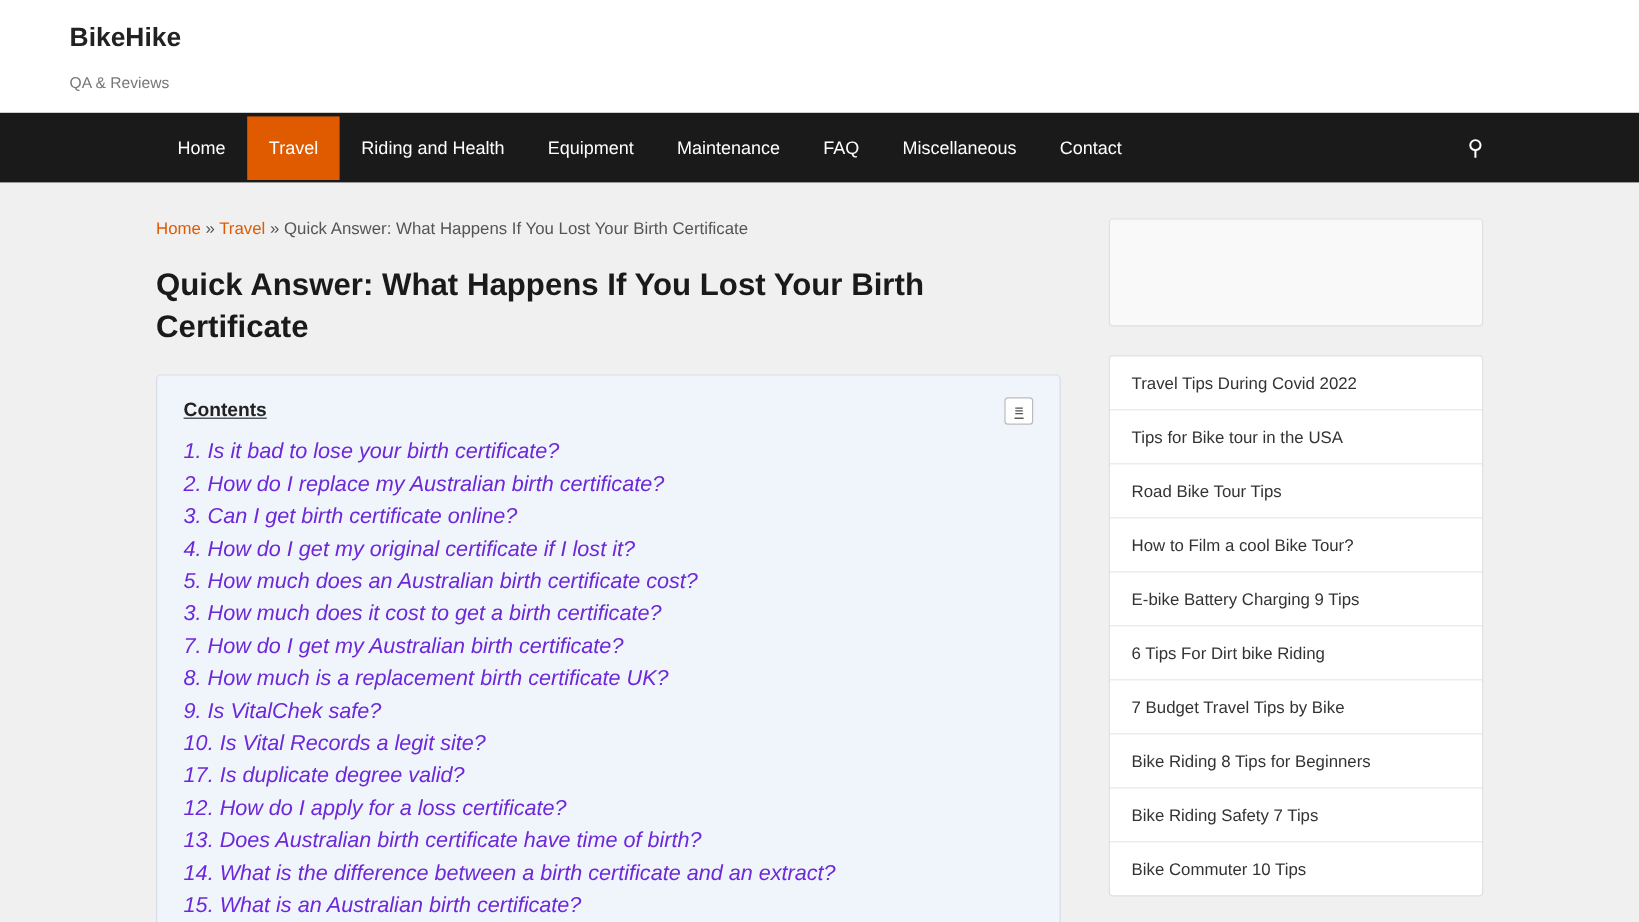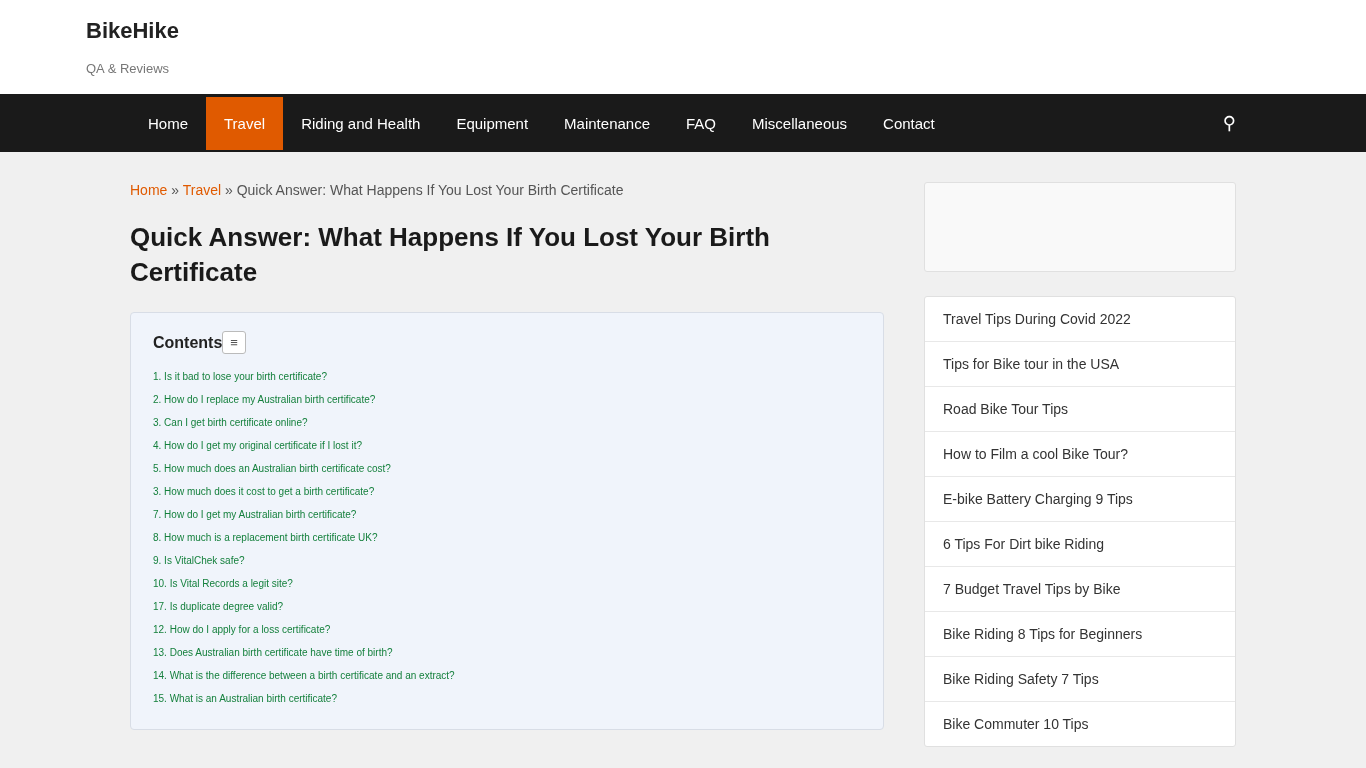--- a/index.html
+++ b/index.html
@@ -1,19 +1,19 @@
 <!DOCTYPE html>
 <html><head>
   <meta charset="utf-8">
   <style>
     * { margin: 0; padding: 0; box-sizing: border-box; }
     body { font-family: -apple-system, BlinkMacSystemFont, 'Segoe UI', Arial, sans-serif; background: #f0f0f0; color: #333; font-size: 15px; }
 
     
-    #site-header { background: #fff; padding: 18px 86px; }
+    #site-header { background: #fff; padding: 18px 58px; }
 
     
     nav { background: #1a1a1a; display: flex; align-items: center; padding: 0 130px; }
     nav a { color: #fff; text-decoration: none; padding: 18px 18px; display: inline-block; font-size: 15px; }
     nav a.active { background: #e05a00; color: #fff; }
     .nav-search { margin-left: auto; color: #fff; cursor: pointer; font-size: 18px; padding: 18px 0; }
 
     
     .page-wrap { display: flex; max-width: 1366px; margin: 0 auto; padding: 30px 130px; gap: 40px; }
     main { flex: 1; min-width: 0; }
@@ -22,26 +22,26 @@
     
     .breadcrumb { font-size: 14px; color: #555; margin-bottom: 22px; }
     .breadcrumb a { color: #e05a00; text-decoration: none; }
     .breadcrumb span { color: #555; }
 
     
     .page-title { font-size: 26px; font-weight: 700; color: #1a1a1a; line-height: 1.35; margin-bottom: 22px; }
 
     
     .contents-box { border: 1px solid #d8dde6; border-radius: 4px; background: #f0f4fb; padding: 18px 22px; }
-    .contents-header { display: flex; align-items: center; margin-bottom: 12px; }
+    .contents-header { display: flex; justify-content: space-between; align-items: center; margin-bottom: 12px; text-decoration: underline; }
     .contents-title { font-size: 16px; font-weight: 700; color: #222; }
     .contents-toggle { cursor: pointer; border: 1px solid #bbb; background: #fff; border-radius: 3px; padding: 3px 7px; font-size: 13px; color: #555; }
     .contents-list { list-style: none; padding: 0; }
     .contents-list li { margin-bottom: 6px; }
-    .contents-list li a { color: #15803d; text-decoration: none; font-size: 10px; }
+    .contents-list li a { color: #6d28d9; text-decoration: none; font-size: 18px; font-style: italic; }
 
     
     .sidebar-widget { background: #fff; border: 1px solid #e0e0e0; border-radius: 3px; padding: 0; overflow: hidden; margin-bottom: 24px; }
     .sidebar-ad { background: #f9f9f9; height: 90px; }
     .sidebar-links { background: #fff; }
     .sidebar-links a { display: block; padding: 14px 18px; color: #333; text-decoration: none; font-size: 14px; border-bottom: 1px solid #e8e8e8; }
     .sidebar-links a:last-child { border-bottom: none; }
   </style>
 </head>
 <body>

